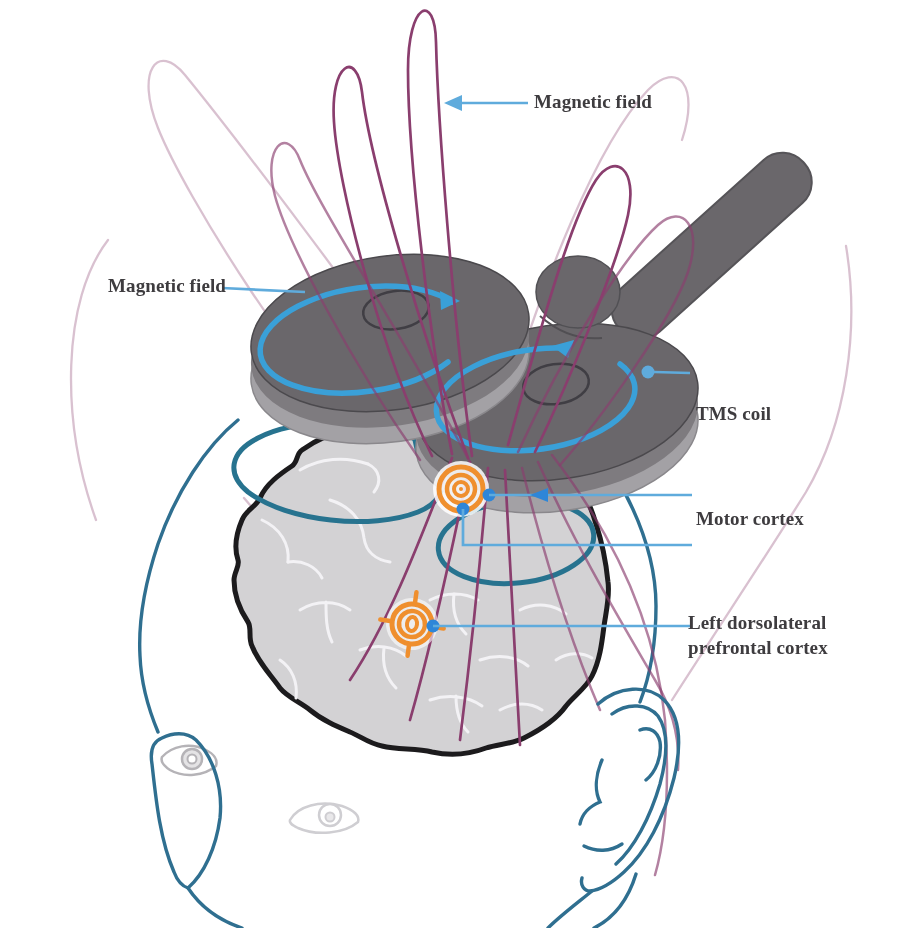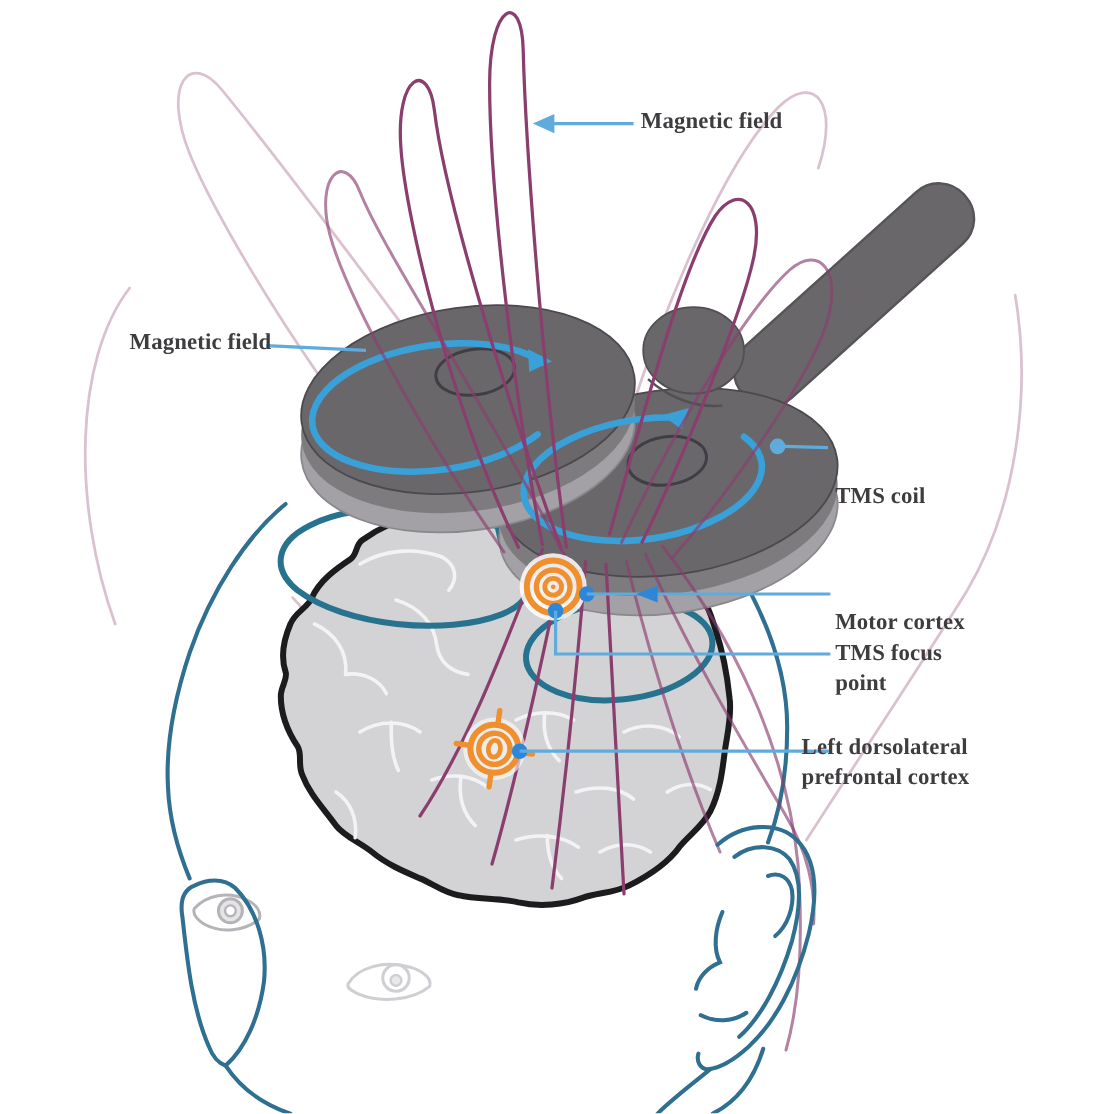--- a/index.html
+++ b/index.html
@@ -178,15 +178,14 @@
   <g>
     <circle cx="433" cy="626" r="6.5" fill="var(--leader-dot,#2e86d8)"></circle>
     <line class="leader" x1="433" y1="626" x2="692" y2="626"></line>
   </g>
 </svg>
 
   <div class="lbl" style="left:534px;top:89px;text-align:center;">Magnetic field</div>
   <div class="lbl" style="left:108px;top:273px;">Magnetic field</div>
   <div class="lbl" style="left:696px;top:361px;margin-top:40px;">TMS coil</div>
   <div class="lbl" style="left:696px;top:483px;margin-top:23px;">Motor cortex</div>
-  <div class="lbl" style="left:696px;top:532px;width:105px;">TMS focus point</div>
-  <div class="lbl" style="left:668px;top:610px;width:165px;">Left dorsolateral prefrontal cortex</div>
+  <div class="lbl" style="left:688px;top:610px;width:165px;">Left dorsolateral prefrontal cortex</div>
 </div>
 
 </body></html>

